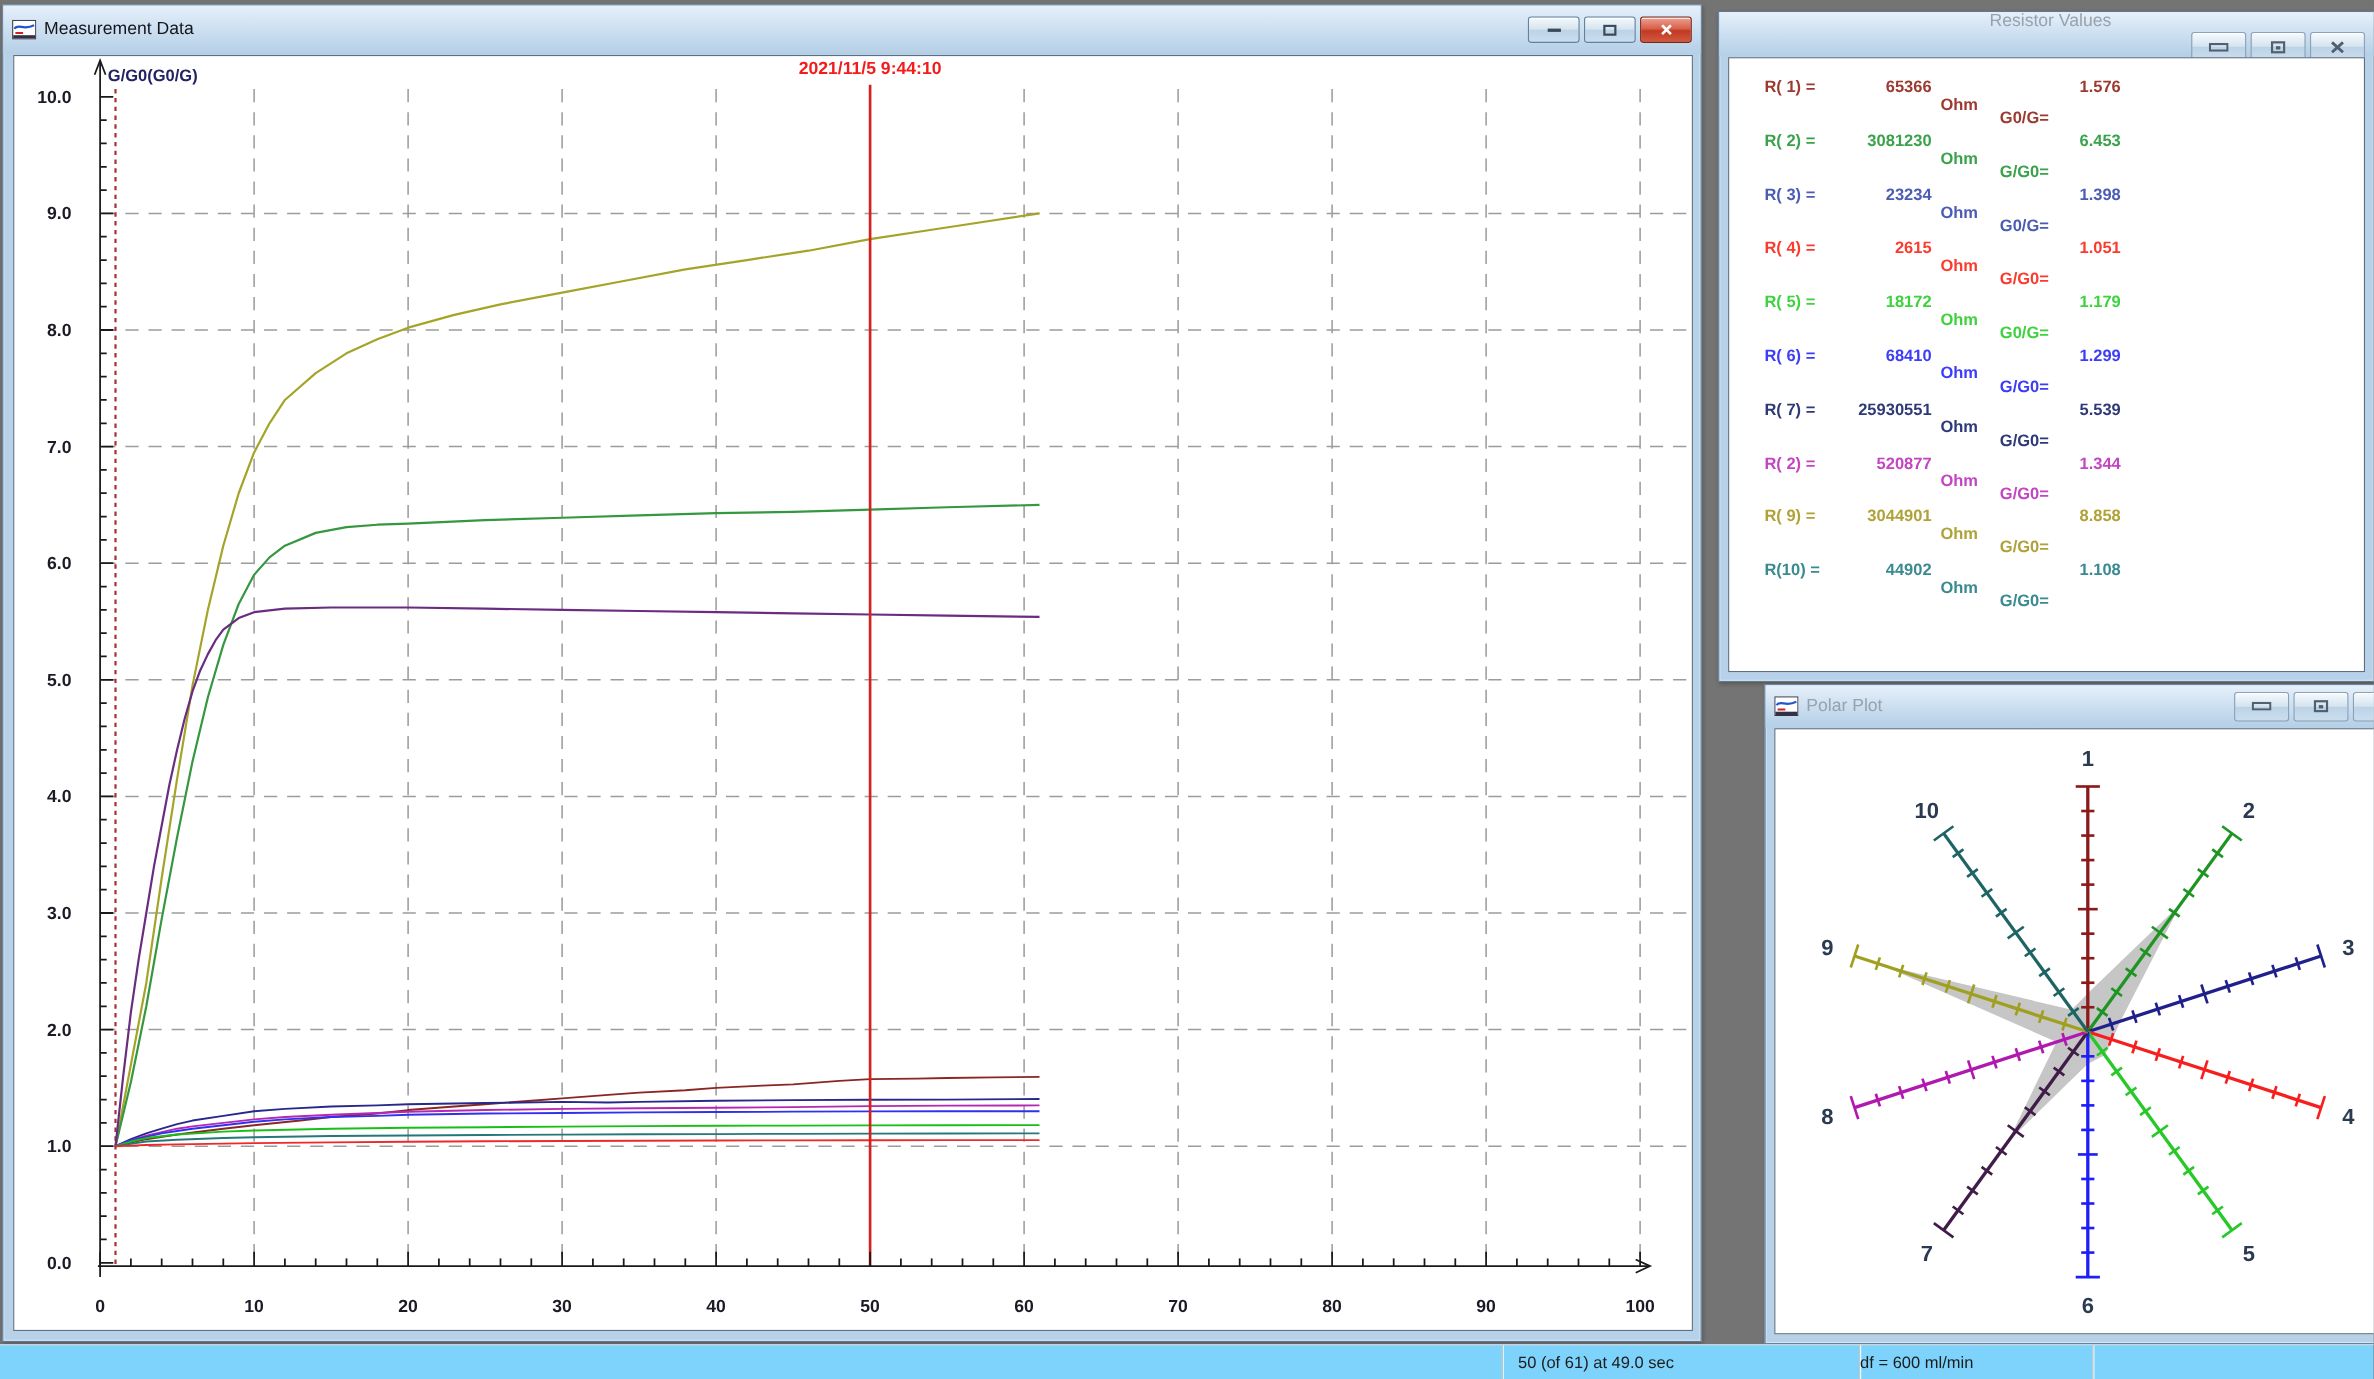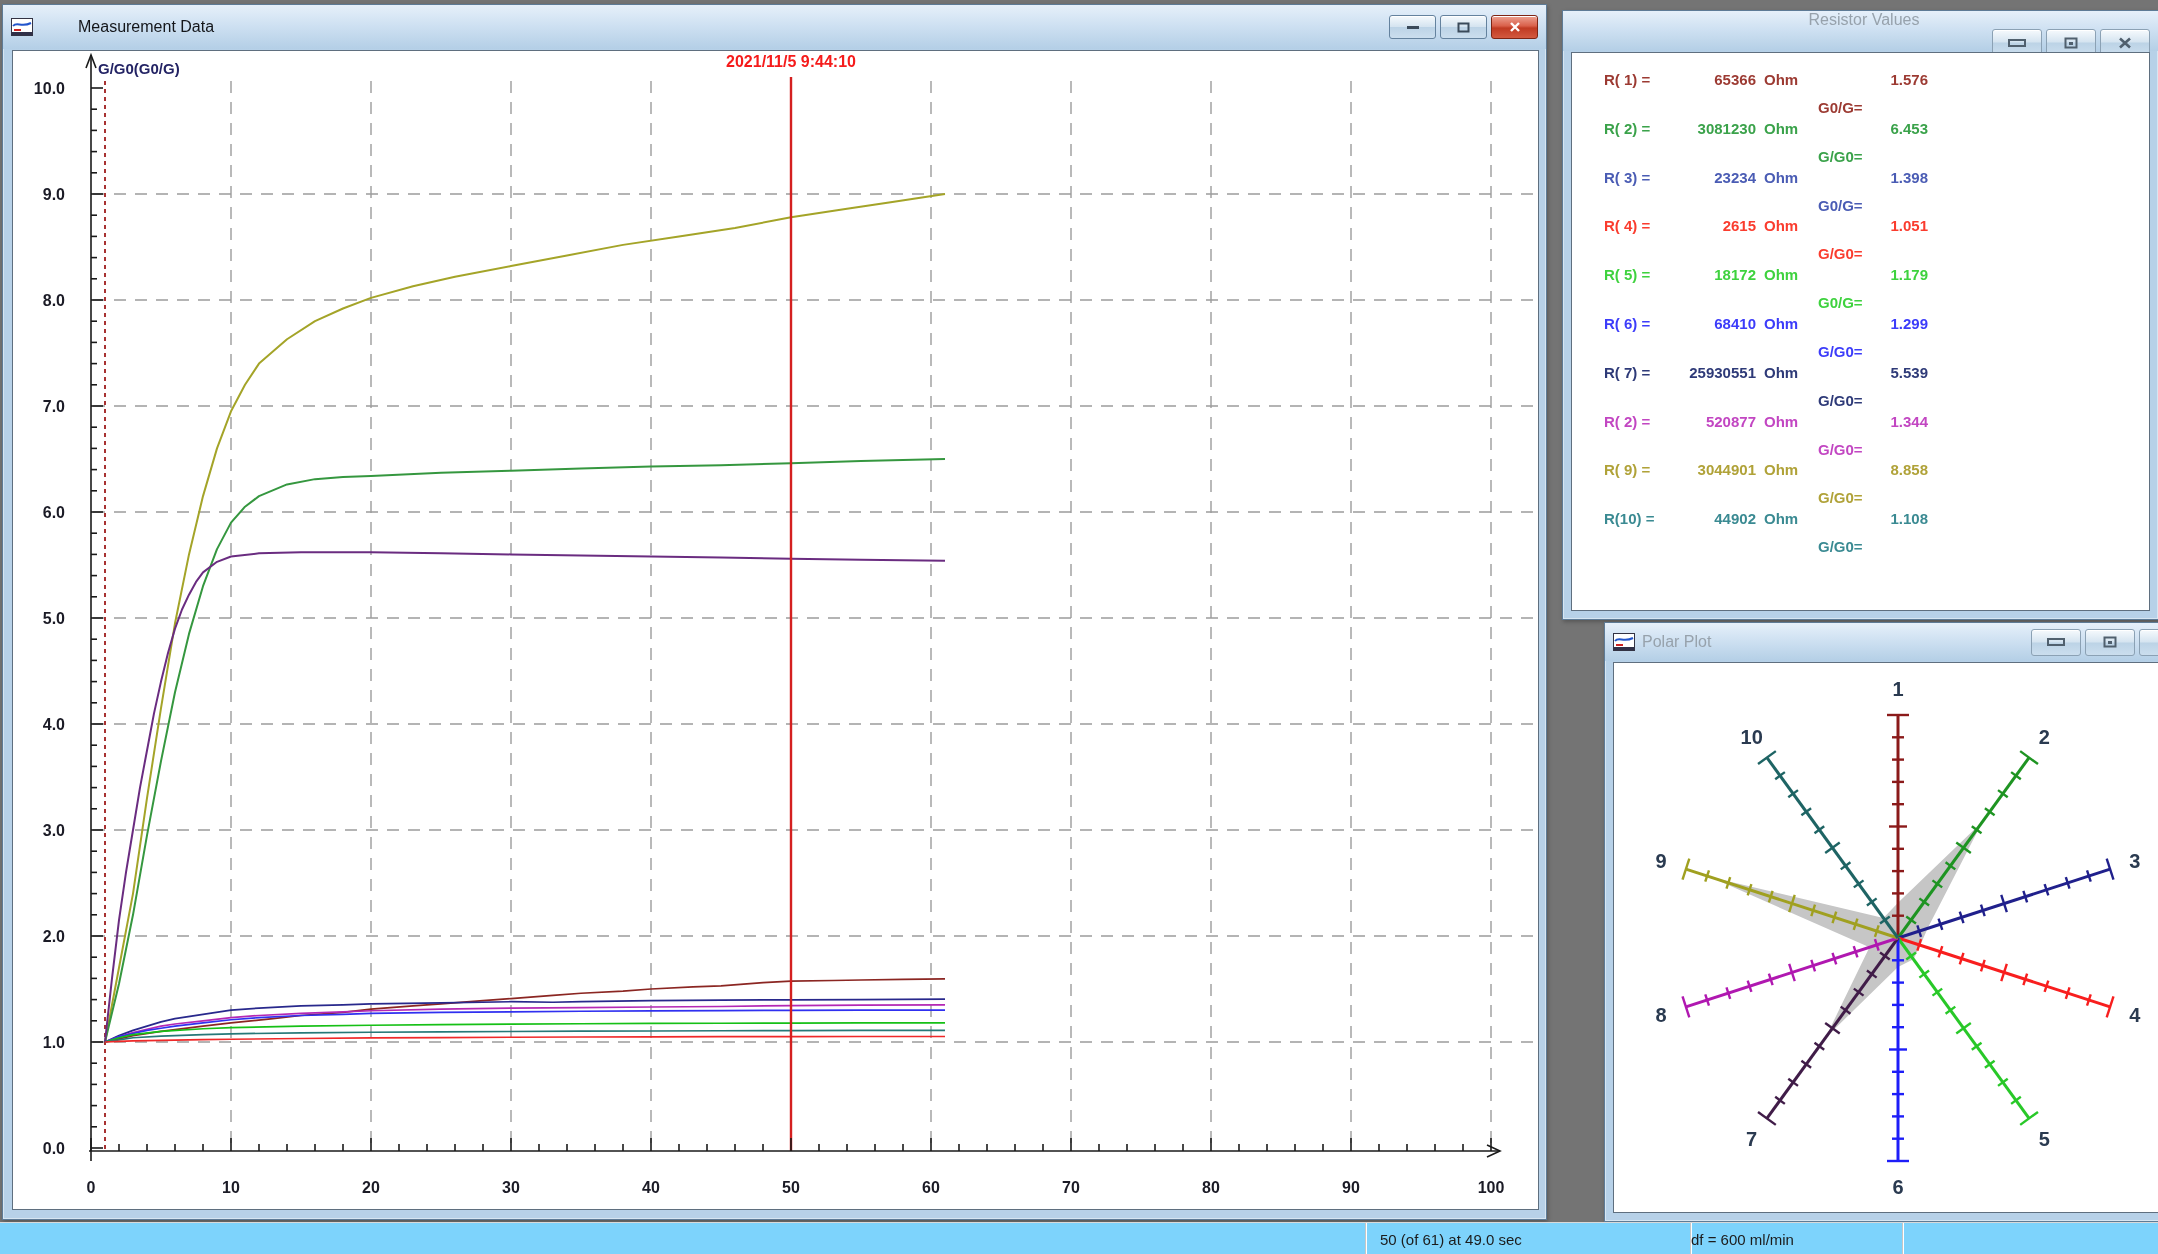--- a/index.html
+++ b/index.html
@@ -18,33 +18,33 @@
            border:1px solid #64829e;background:linear-gradient(180deg,#f6fafd 0%,#d5e4f0 48%,#bcd3e6 52%,#cbdeee 100%);
            box-shadow:inset 0 1px 0 #fff;}
   .cap-btn.main{width:45px;height:22px;}
   .cap-btn.sub{width:48px;height:25px;border-color:#8ba1b4;}
   .cap-btn.close-main{background:linear-gradient(180deg,#eda292 0%,#d9604a 45%,#c03a22 55%,#d3593f 100%);
                       border-color:#7e2413;}
   .client{position:absolute;background:#ffffff;border:1px solid #5f6f7f;}
 
   
   #win-measurement{left:2px;top:4px;width:1543px;height:1214px;}
-  #win-measurement .titlebar{height:44px;gap:38px;}
+  #win-measurement .titlebar{height:44px;}
   #win-measurement .client{left:9px;right:7px;top:45px;bottom:9px;}
   #chart-svg{position:absolute;left:0;top:0;}
 
   
   #win-resistor{left:1562px;top:10px;width:595px;height:608px;}
   #win-resistor .titlebar{height:40px;flex-direction:column;}
   #win-resistor .client{left:8px;right:8px;top:41px;bottom:8px;}
   #resistor-rows{padding:17px 0 0 32px;}
   .rrow{display:grid;grid-template-columns:64px 88px 48px 64px 60px;
         font-size:15px;font-weight:600;line-height:20.8px;white-space:pre;}
   .rrow .rv,.rrow .rx{text-align:right;}
-  .rrow .ru{padding-left:8px;}
+  .rrow .ru{padding-left:8px;margin-top:16px;}
   .rrow .rr{padding-left:14px;margin-top:28px;}
 
   
   #win-polar{left:1604px;top:622px;width:592px;height:598px;}
   #win-polar .titlebar{height:38px;}
   #win-polar .client{left:8px;right:8px;top:39px;bottom:8px;}
 
   
   #status-bar{position:absolute;left:0;top:1222px;width:2158px;height:32px;
               background:#7dd3fc;border-top:1px solid #d9d9d9;display:flex;align-items:center;

